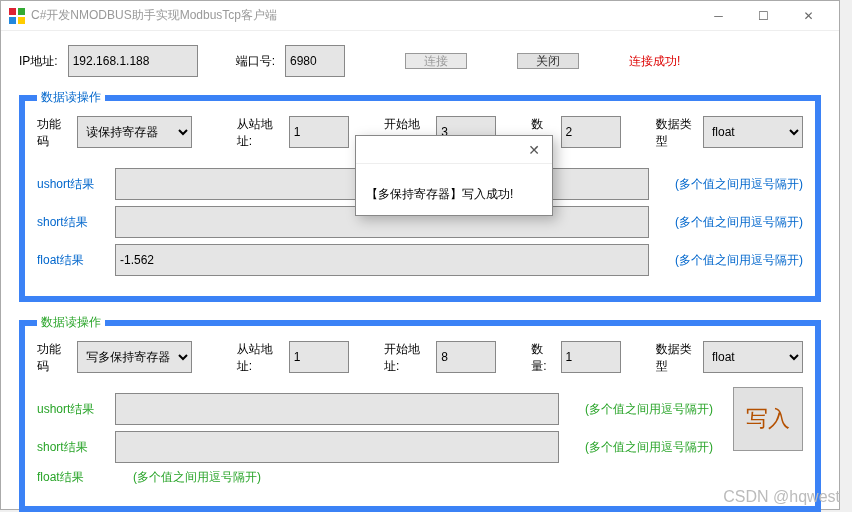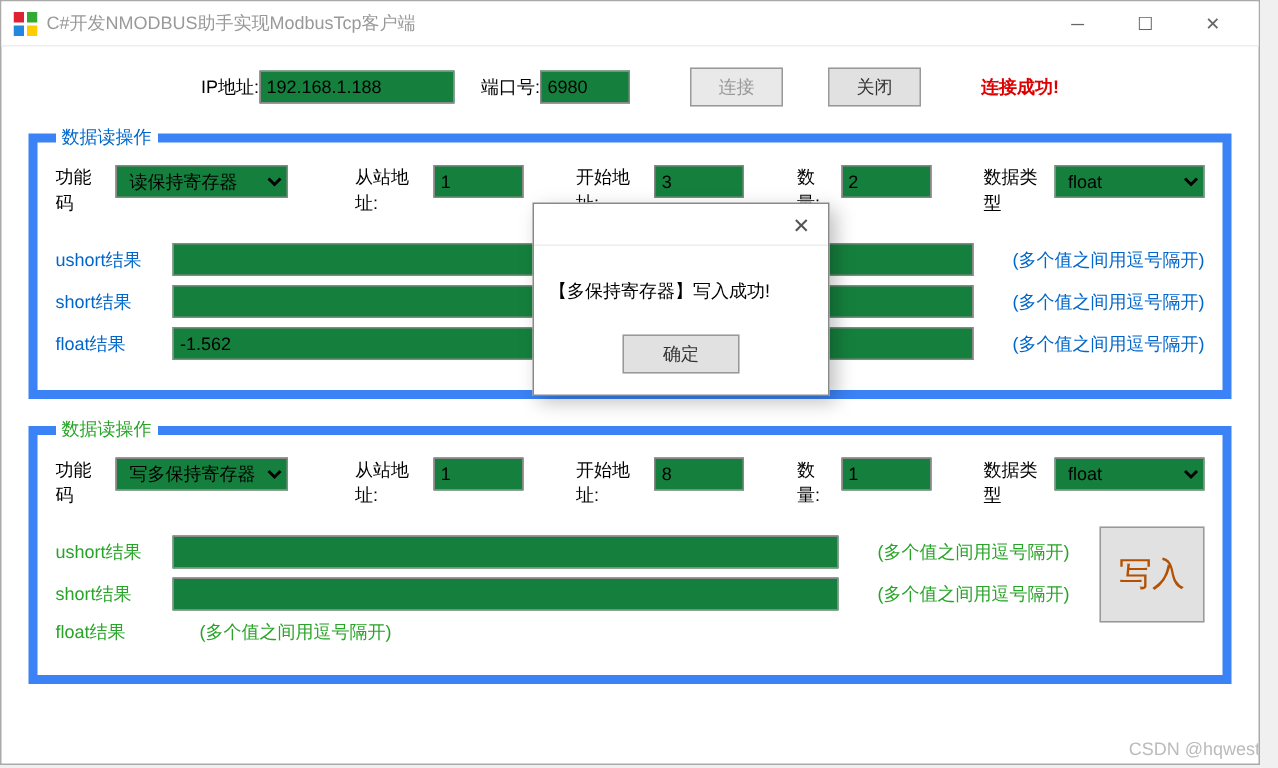--- a/index.html
+++ b/index.html
@@ -4,48 +4,48 @@
 <style>
 * { box-sizing: border-box; margin: 0; padding: 0; font-family: "Microsoft YaHei", "SimSun", Arial, sans-serif; font-size: 12px; }
 body { background: #f0f0f0; width: 852px; height: 512px; position: relative; overflow: hidden; }
 .window { background: #fff; border: 1px solid #aaa; width: 840px; height: 510px; position: absolute; left: 0; top: 0; }
 .titlebar { height: 30px; background: #fff; border-bottom: 1px solid #eee; display: flex; align-items: center; padding: 0 8px; }
 .titlebar .icon { width: 16px; height: 16px; margin-right: 6px; display: inline-flex; }
 .titlebar .title { color: #999; flex: 1; }
 .winbtns { display: flex; gap: 0; }
 .winbtn { width: 45px; height: 28px; display: flex; align-items: center; justify-content: center; color: #666; }
 .client { padding: 10px 18px; position: relative; }
-.row-top { display: flex; align-items: center; margin: 4px 0 12px 0; justify-content: center; }
+.row-top { display: flex; align-items: center; gap: 10px; margin: 4px 0 12px 0; }
 .lbl { display: inline-block; }
-input[type=text], select { border: 1px solid #888; padding: 2px 4px; height: 22px; background: #15803d; }
-.btn { border: 1px solid #999; background: #e1e1e1; height: 26px; padding: 0 18px; color: #333; display: inline-flex; align-items: center; }
+input[type=text], select { border: 1px solid #888; padding: 2px 4px; height: 32px; background: #e5e5e5; }
+.btn { border: 1px solid #999; background: #e1e1e1; height: 16px; padding: 0 18px; color: #333; display: inline-flex; align-items: center; }
 .btn.disabled { color: #999; background: #e9e9e9; }
 fieldset { border: 6px solid #3b82f6; margin: 8px 0 12px 0; padding: 10px 12px 14px 12px; position: relative; }
 legend { padding: 0 4px; font-size: 12px; }
 .read legend { color: #0066cc; }
 .write legend { color: #28a428; }
 .row-cfg { display: flex; align-items: center; gap: 8px; margin-bottom: 12px; }
 .row-cfg .pair { display: flex; align-items: flex-start; gap: 6px; }
 .results { display: flex; align-items: flex-start; gap: 10px; }
 .results-left { flex: 1; }
 .res-row { display: flex; align-items: center; gap: 8px; margin: 6px 0; }
 .res-row .rlbl { width: 70px; }
 .read .rlbl { color: #0066cc; }
 .write .rlbl { color: #28a428; }
 .res-row input { flex: 1; }
 .hint { color: #0066cc; margin-left: 18px; }
 .write .hint { color: #28a428; }
 .bigbtn { width: 70px; height: 64px; border: 1px solid #999; background: #e1e1e1; display: flex; align-items: center; justify-content: center; font-family: "KaiTi","STKaiti",serif; font-size: 22px; color: #b45000; margin-left: 10px; }
-.status { color: #d00; font-weight: bold; margin-left: 40px; }
+.status { color: #d00; font-weight: normal; margin-left: 40px; }
 .dialog { position: absolute; left: 355px; top: 135px; width: 198px; background: #fff; border: 1px solid #888; box-shadow: 4px 4px 12px rgba(0,0,0,.25); z-index: 10; }
 .dialog .dbar { height: 28px; display: flex; justify-content: flex-end; align-items: center; padding: 0 6px; border-bottom: 1px solid #eee; }
 .dialog .dbar .x { color: #555; font-size: 14px; padding: 2px 6px; }
 .dialog .dbody { padding: 22px 10px 12px 10px; text-align: left; }
 .dialog .dbtns { padding: 8px 10px 14px 10px; display: flex; justify-content: center; }
-.watermark { position: absolute; right: 12px; bottom: 6px; color: #bbb; font-size: 12px; }
+.watermark { position: absolute; right: 12px; bottom: 6px; color: #bbb; font-size: 16px; }
 select { min-width: 100px; }
 </style>
 </head>
 <body>
 
 <div class="window">
   <div class="titlebar">
     <span class="icon">
       <svg width="16" height="16">
           <rect x="0" y="0" width="7" height="7" fill="#d23"></rect>
@@ -176,18 +176,15 @@
     </fieldset>
 
   </div>
 </div>
 
 <div class="dialog">
   <div class="dbar">
     <span class="x">✕</span>
   </div>
   <div class="dbody">【多保持寄存器】写入成功!</div>
-  <div class="dbtns">
-    <span class="btn" style="padding:0 26px">确定</span>
-  </div>
 </div>
 
 <div class="watermark">CSDN @hqwest</div>
 
 </body></html>

